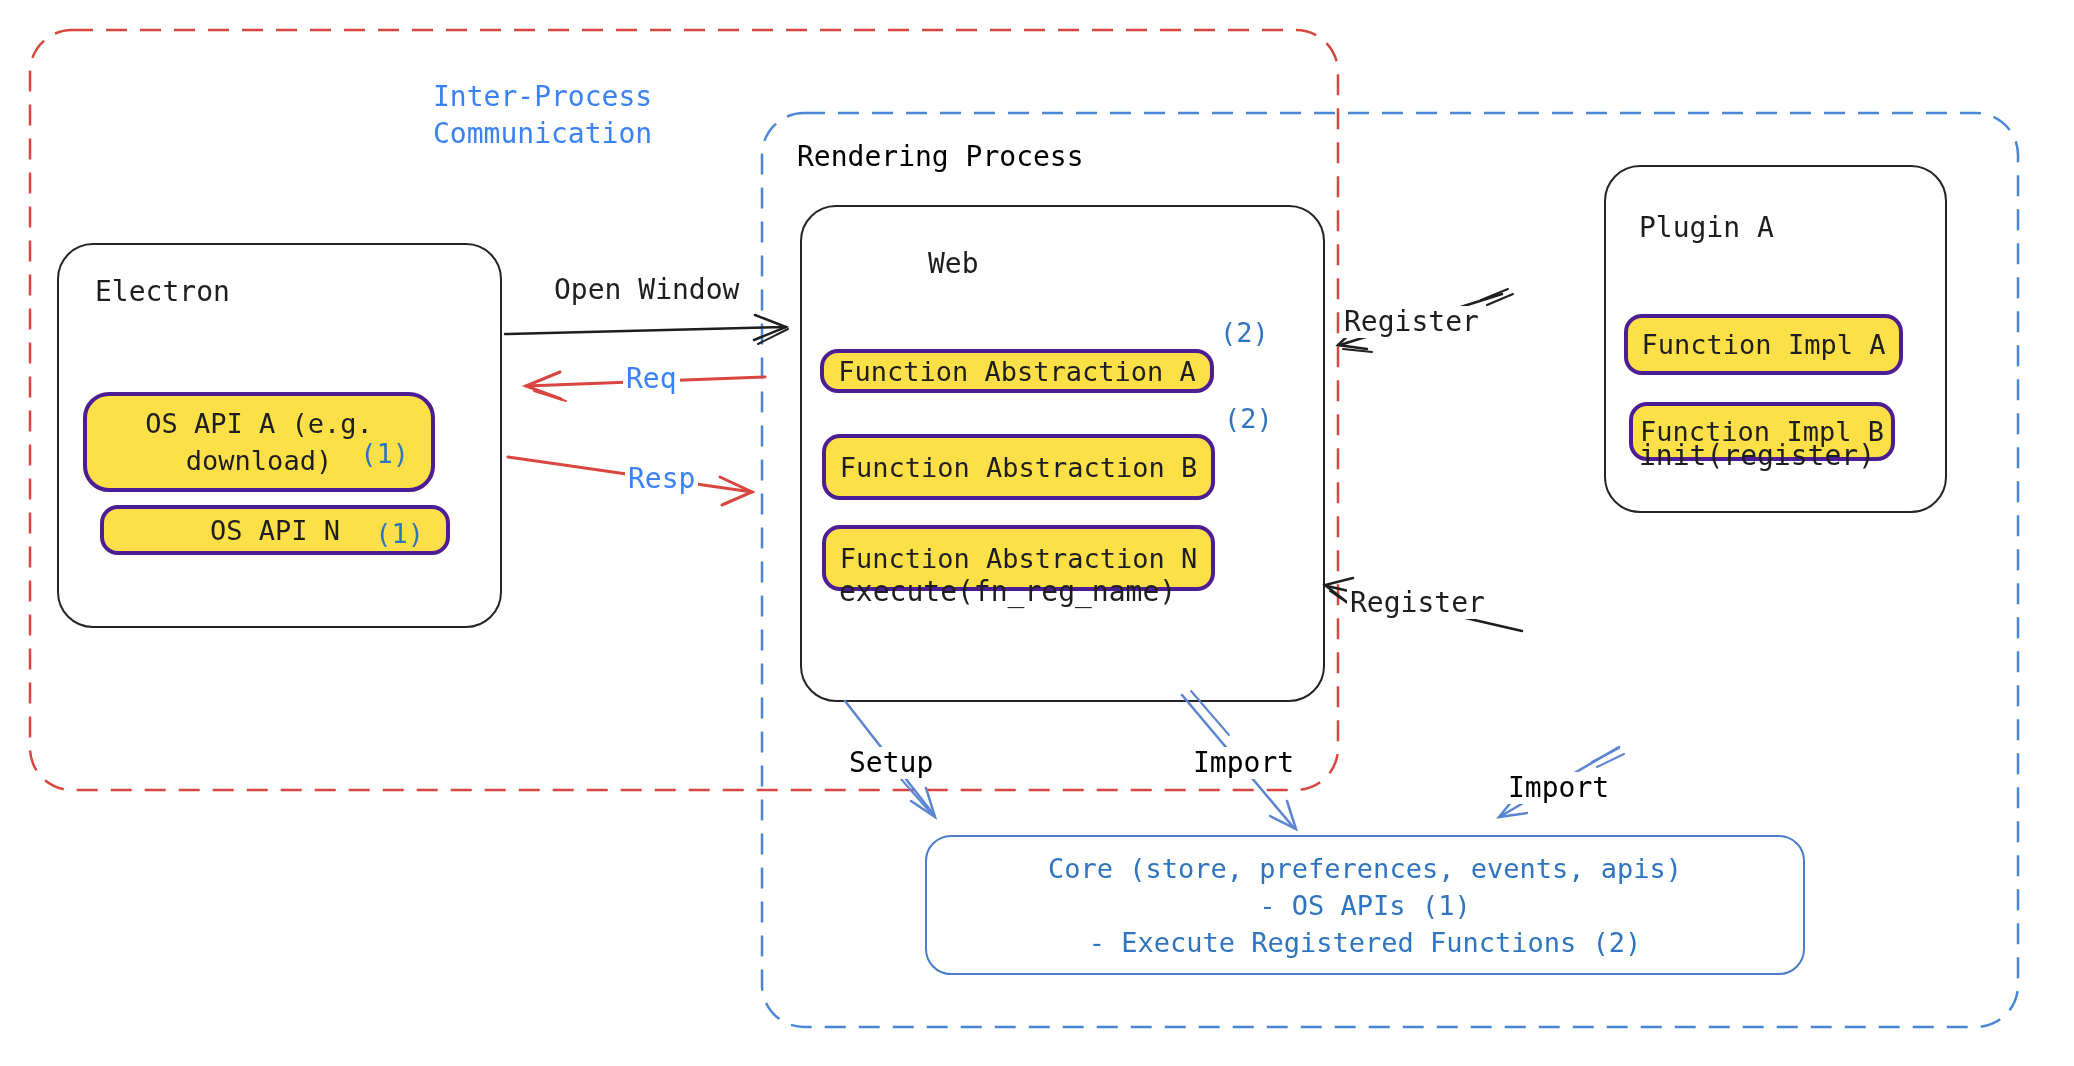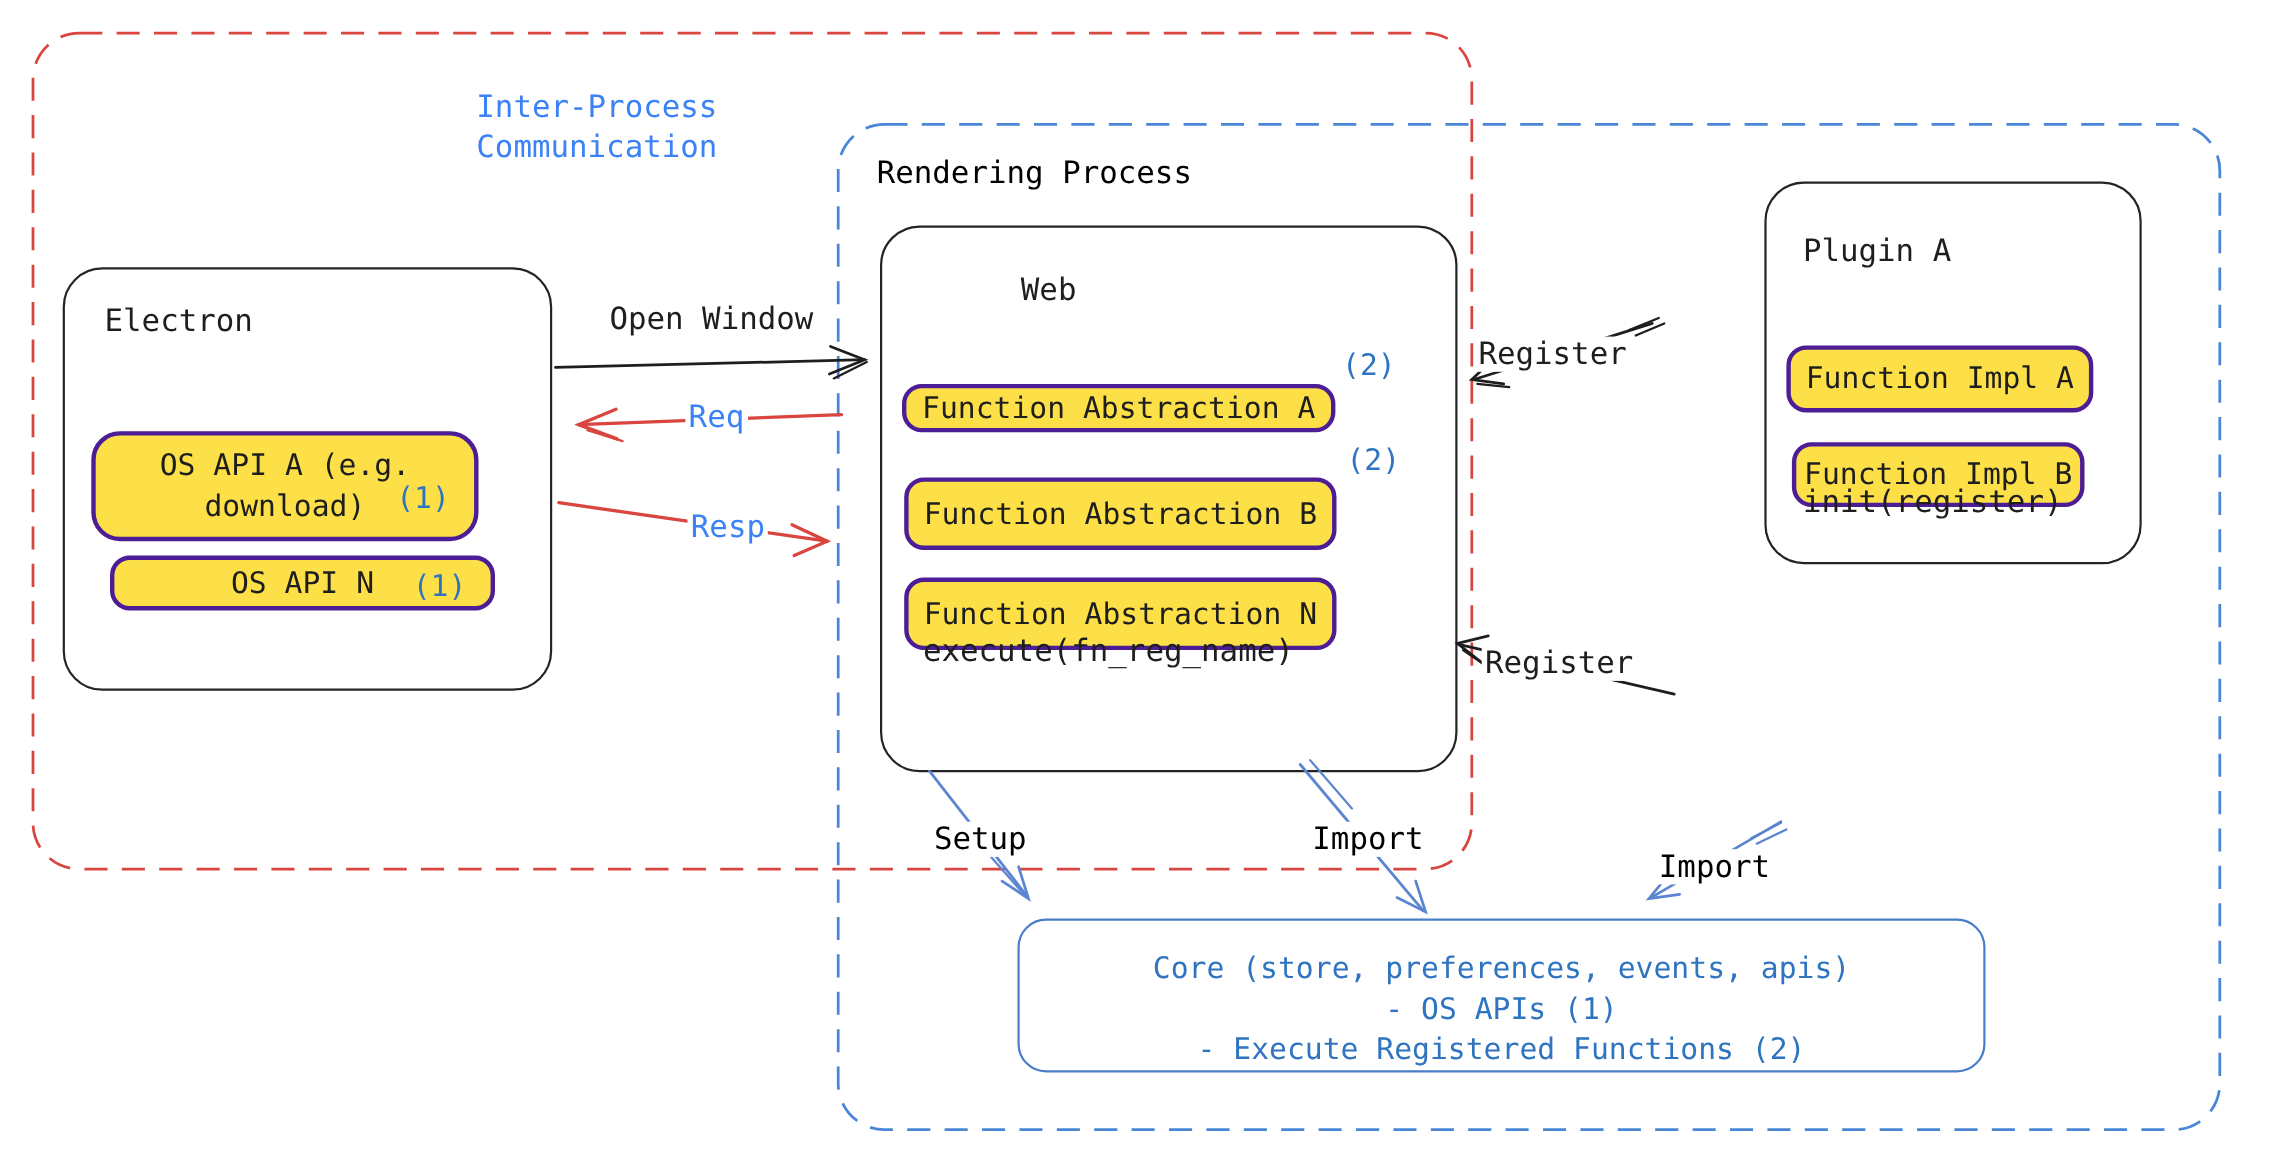--- a/index.html
+++ b/index.html
@@ -38,21 +38,21 @@
   .arrowlabel{
     position:absolute;font-size:28px;line-height:30px;
     background:#ffffff;padding:1px 3px;white-space:nowrap;
   }
   .plainlabel{position:absolute;font-size:28px;white-space:nowrap;}
   #ipc-title{line-height:37px;font-size:28px;}
   #core-box{
     position:absolute;left:925px;top:835px;width:880px;height:140px;
     border:2px solid #4a7dc9;border-radius:26px;background:#fff;
     box-sizing:border-box;
-    display:flex;flex-direction:column;align-items:center;justify-content:flex-end;
+    display:flex;flex-direction:column;align-items:center;justify-content:center;
     font-size:27px;line-height:37px;color:#2f74c0;text-align:center;
   }
   #plugin-b-box div{position:absolute;font-size:27px;white-space:nowrap;}
 </style>
 </head>
 <body>
 
 <div id="canvas">
 
   <svg class="layer">

